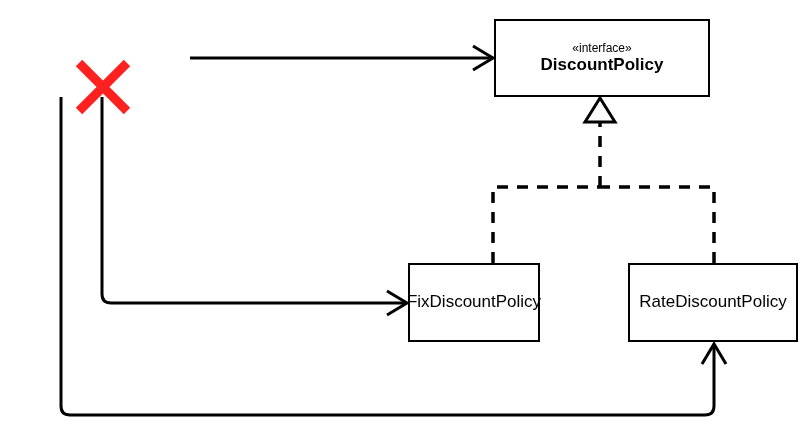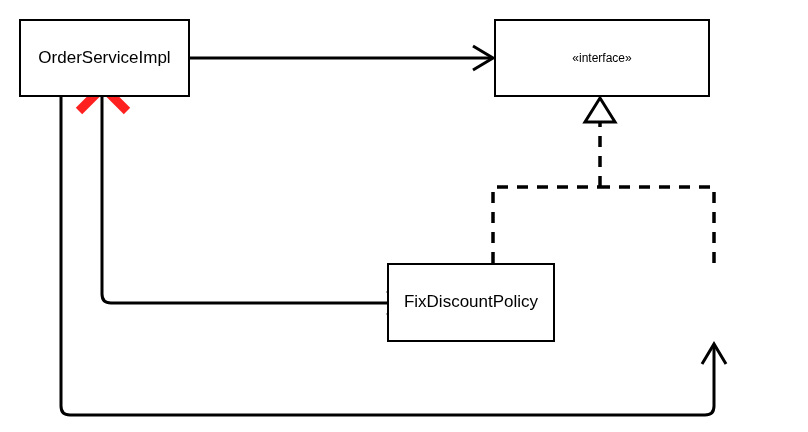--- a/index.html
+++ b/index.html
@@ -59,23 +59,23 @@
     z-index: 3;
   }
   #box-discountpolicy {
     left: 494px;
     top: 19px;
     width: 216px;
     height: 78px;
     z-index: 3;
   }
   #box-fixdiscountpolicy {
-    left: 387px;
+    left: 408px;
     top: 263px;
-    width: 168px;
+    width: 132px;
     height: 79px;
     z-index: 3;
   }
   #box-ratediscountpolicy {
     left: 628px;
     top: 263px;
     width: 170px;
     height: 79px;
     z-index: 3;
   }
@@ -147,26 +147,27 @@
     <g>
       <path class="tri-hollow" d="M 600 98 L 615 122 L 585 122 Z"></path>
     </g>
 
     <g>
       <line class="cross-stroke" x1="79" y1="63" x2="127" y2="111"></line>
       <line class="cross-stroke" x1="127" y1="63" x2="79" y2="111"></line>
     </g>
   </svg>
 
-  <div class="uml-box" id="box-orderserviceimpl">
-    <div class="cls-name">OrderServiceImpl</div>
-  </div>
 
   <div class="uml-box" id="box-discountpolicy">
     <div class="stereotype">«interface»</div>
+    <div class="cls-name bold">DiscountPolicy</div>
   </div>
 
   <div class="uml-box" id="box-fixdiscountpolicy">
     <div class="cls-name">FixDiscountPolicy</div>
   </div>
 
+  <div class="uml-box" id="box-ratediscountpolicy">
+    <div class="cls-name">RateDiscountPolicy</div>
+  </div>
 
 </div>
 
 </body></html>

